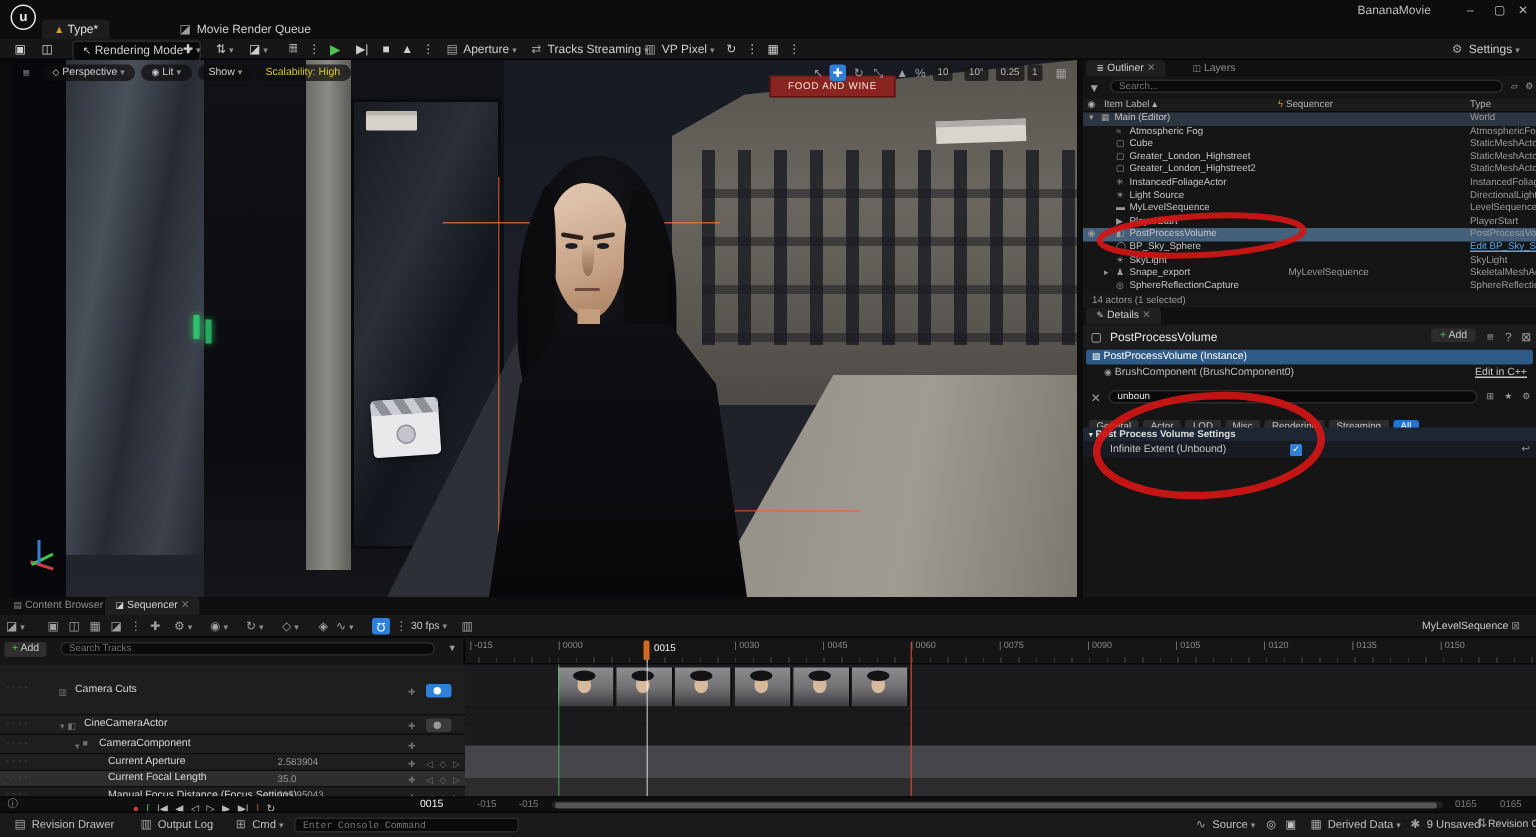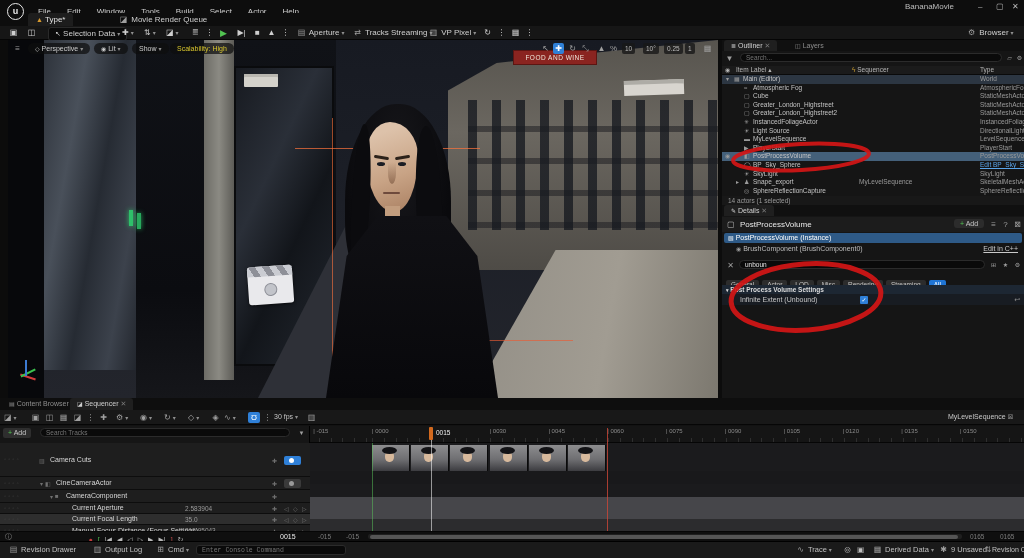--- a/index.html
+++ b/index.html
@@ -56,21 +56,20 @@
   .searchbox{background:#0a0a0a;border:1px solid #2b2b2b;border-radius:6px;color:#bbb;font-size:6.5px;padding:0 5px;height:9px;box-sizing:border-box;}
   .annot{pointer-events:none;}
 </style>
 </head>
 <body>
 
 <div id="app">
 
   <div class="abs" id="titlebar">
     <div class="abs" style="left:7px;top:3px;width:17px;height:17px;border:1.5px solid #e8e8e8;border-radius:50%;box-sizing:border-box;color:#e8e8e8;font-size:9px;line-height:14px;text-align:center;font-weight:bold;z-index:5;">u</div>
-    <div class="abs" id="menu" style="left:30px;top:0;"><span class="menuitem">File</span><span class="menuitem">Edit</span><span class="menuitem">Window</span><span class="menuitem">Tools</span><span class="menuitem">Build</span><span class="menuitem">Select</span><span class="menuitem">Actor</span><span class="menuitem">Help</span></div>
     <div class="abs txt8" style="left:905px;top:2px;color:#bdbdbd;">BananaMovie</div>
     <div class="abs txt8" style="left:978px;top:2px;color:#bbb;">–</div>
     <div class="abs txt8" style="left:996px;top:2px;color:#bbb;">▢</div>
     <div class="abs txt8" style="left:1012px;top:2px;color:#bbb;">✕</div>
   </div>
 
   <div class="abs" id="tabrow">
     <div class="lvltab">
       <span style="color:#d89a2e;font-size:7px;">▲</span>
       <span>Type*</span>
@@ -79,21 +78,21 @@
       <span class="ico">◪</span>
       <span>Movie Render Queue</span>
     </div>
   </div>
 
   <div class="abs" id="toolbar">
     <span class="tbbtn ico" style="left:8px;">▣</span>
     <span class="tbbtn ico" style="left:26px;">◫</span>
     <div class="tbbtn selmode" style="left:48px;">
       <span style="font-size:7px;">↖</span>
-      <span>Selection Data</span><span class="caret">▾</span>
+      <span>Rendering Mode</span><span class="caret">▾</span>
     </div>
     <span class="tbbtn ico" style="left:122px;">✚<span class="caret">▾</span></span>
     <span class="tbbtn ico" style="left:144px;">⇅<span class="caret">▾</span></span>
     <span class="tbbtn ico" style="left:166px;">◪<span class="caret">▾</span></span>
     <span class="tbbtn ico vdim" style="left:190px;">𝄜</span>
     <span class="tbbtn ico" style="left:204px;">⋮</span>
     <span class="tbbtn" style="left:220px;color:#52c452;font-size:9px;">▶</span>
     <span class="tbbtn ico" style="left:236px;">▶|</span>
     <span class="tbbtn ico" style="left:252px;">■</span>
     <span class="tbbtn ico" style="left:266px;">▲</span>
@@ -109,21 +108,21 @@
     <div class="tbbtn" style="left:428px;">
       <span class="ico">▥</span>
       <span>VP Pixel</span><span class="caret">▾</span>
     </div>
     <span class="tbbtn ico" style="left:482px;">↻</span>
     <span class="tbbtn ico" style="left:496px;">⋮</span>
     <span class="tbbtn ico vdim" style="left:510px;">▦</span>
     <span class="tbbtn ico" style="left:524px;">⋮</span>
     <div class="tbbtn" style="left:966px;">
       <span class="ico">⚙</span>
-      <span>Browser</span><span class="caret">▾</span>
+      <span>Settings</span><span class="caret">▾</span>
     </div>
   </div>
 
   <div class="abs" id="viewport">
 
     <div class="abs" style="left:0;top:0;width:710px;height:358px;background:linear-gradient(180deg,#171a22 0%,#1c1f27 45%,#23252c 100%);"></div>
     <div class="abs" style="left:0;top:0;width:36px;height:358px;background:#07080b;"></div>
     <div class="abs" style="left:36px;top:0;width:92px;height:330px;background:linear-gradient(100deg,#2d323a 0%,#49505a 30%,#262b33 55%,#3c424c 80%,#22262d 100%);"></div>
     <div class="abs" style="left:128px;top:0;width:200px;height:358px;background:linear-gradient(180deg,#101217 0%,#0b0c10 70%,#15161a 100%);"></div>
     <div class="abs" style="left:196px;top:0;width:30px;height:340px;background:linear-gradient(90deg,#6d6c66,#8b8a83 50%,#5d5c57);"></div>
@@ -459,21 +458,21 @@
       <span class="abs txt65" style="left:970px;top:1px;color:#7d7d7d;">0165</span>
       <span class="abs txt65" style="left:1000px;top:1px;color:#7d7d7d;">0165</span>
     </div>
   </div>
 
   <div class="abs" id="statusbar">
     <div class="sbitem" style="left:8px;"><span class="ico">▤</span> <span>Revision Drawer</span></div>
     <div class="sbitem" style="left:92px;"><span class="ico">▥</span> <span>Output Log</span></div>
     <div class="sbitem" style="left:155px;"><span class="ico">⊞</span> <span>Cmd</span><span class="caret">▾</span></div>
     <input class="searchbox abs" style="left: 196px; top: 3px; width: 150px; height: 10px; border-radius: 3px; font-family: &quot;Liberation Mono&quot;, monospace;" placeholder="Enter Console Command">
-    <div class="sbitem" style="left:795px;"><span class="ico">∿</span> <span>Trace</span><span class="caret">▾</span></div>
+    <div class="sbitem" style="left:795px;"><span class="ico">∿</span> <span>Source</span><span class="caret">▾</span></div>
     <span class="sbitem ico" style="left:842px;">◎</span>
     <span class="sbitem ico" style="left:855px;">▣</span>
     <div class="sbitem" style="left:872px;"><span class="ico">▦</span> <span>Derived Data</span><span class="caret">▾</span></div>
     <div class="sbitem" style="left:938px;"><span class="ico">✱</span> <span>9 Unsaved</span></div>
     <div class="sbitem" style="left:984px;font-size:7px;"><span class="ico" style="min-width:8px;">⇅</span><span>Revision Control</span></div>
   </div>
 
   <svg class="abs annot" width="1024" height="558" style="left:0;top:0;z-index:50;">
     <ellipse cx="801" cy="157" rx="68" ry="13" fill="none" stroke="#d41616" stroke-width="4" opacity="0.92" transform="rotate(-3 801 157)"></ellipse>
     <ellipse cx="806" cy="297" rx="75" ry="33" fill="none" stroke="#d41616" stroke-width="5" opacity="0.92" transform="rotate(-4 806 297)"></ellipse>

